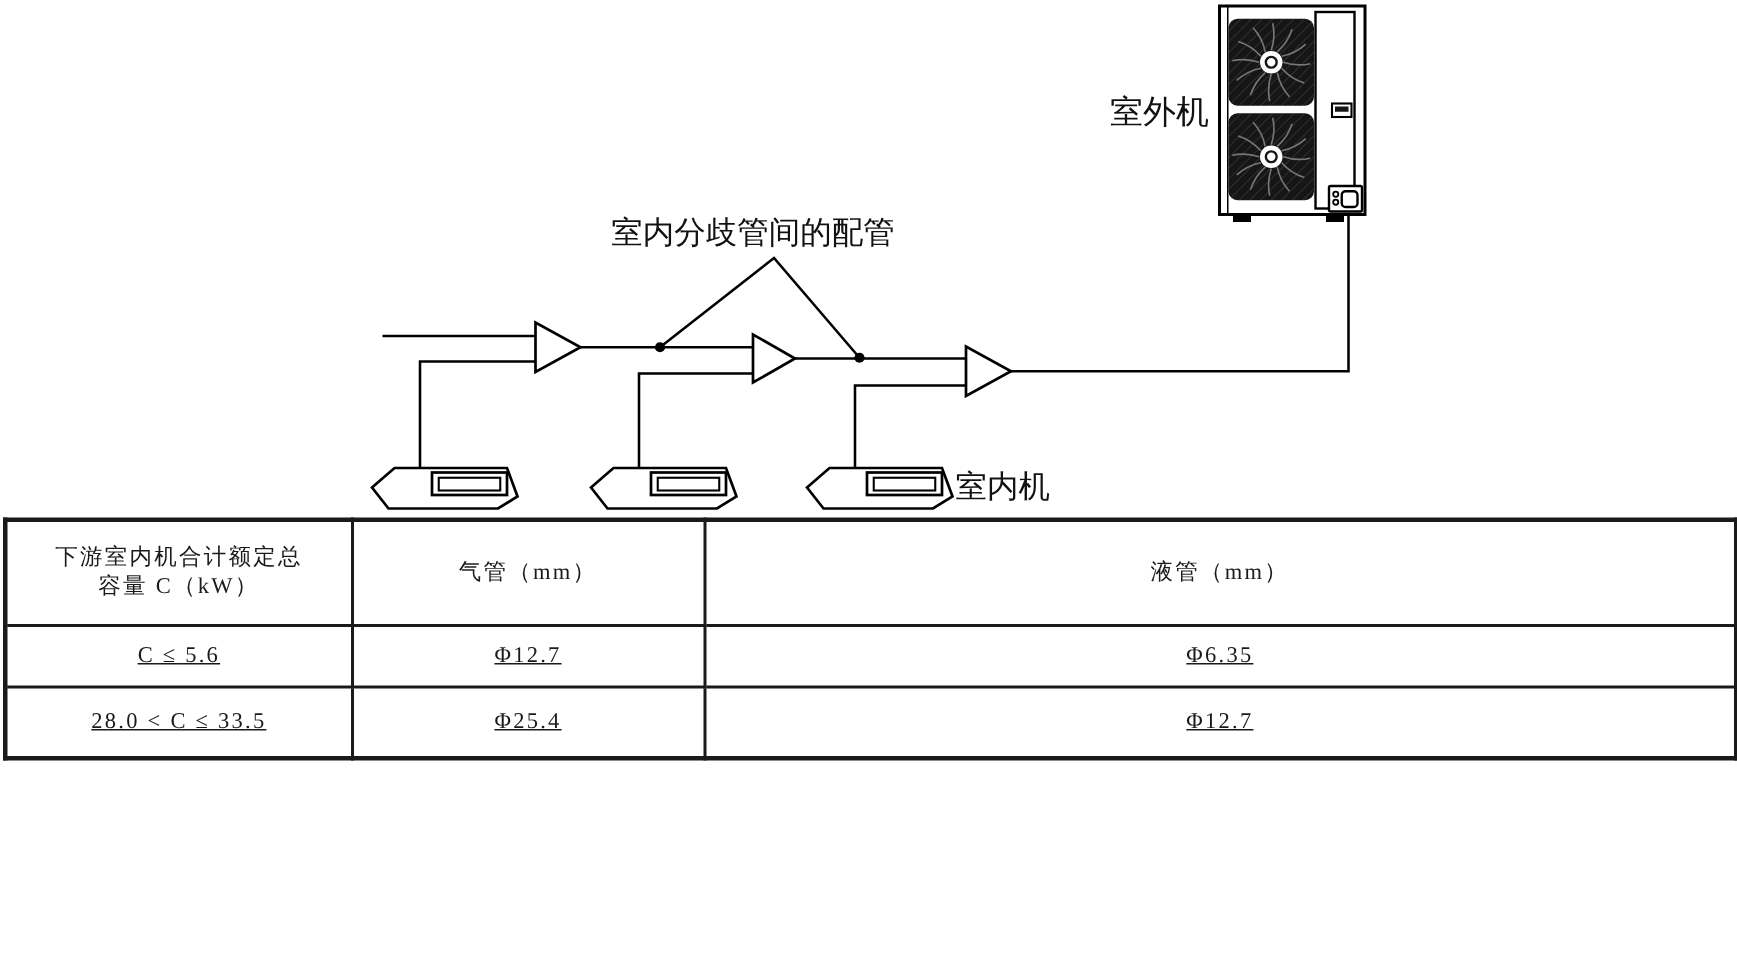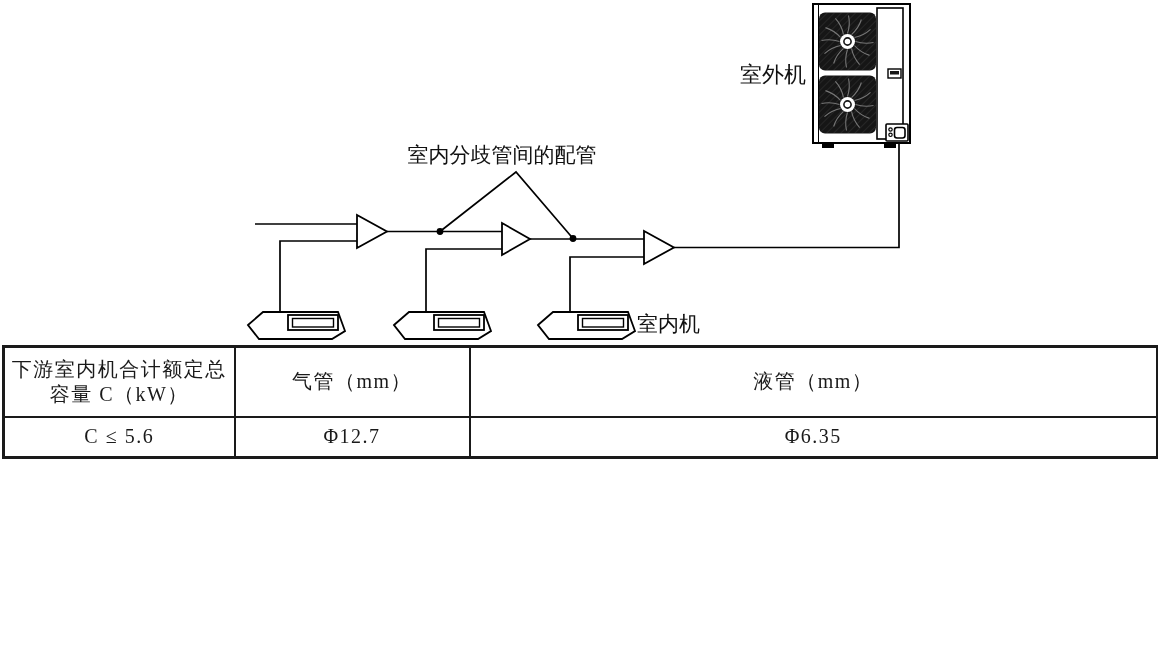--- a/index.html
+++ b/index.html
@@ -1,27 +1,27 @@
 <!DOCTYPE html>
 <html><head>
 <meta charset="utf-8">
 <style>
   html,body{margin:0;padding:0;background:#fff;}
   .screen{position:relative;width:1158px;height:653px;background:#ffffff;overflow:hidden;
           font-family:"Liberation Serif","DejaVu Serif",serif;color:#1a1a1a;}
   .diagram{position:absolute;left:0;top:0;}
   .diagram text{fill:#111;font-family:"Liberation Serif","DejaVu Serif",serif;}
   .spec-table{position:absolute;left:2px;top:345px;width:1153px;border-collapse:collapse;
-              table-layout:fixed;font-size:20px;text-align:center;color:#1a1a1a;
+              table-layout:fixed;font-size:15px;text-align:center;color:#1a1a1a;
               border:3px solid #1a1a1a;}
   .spec-table th,.spec-table td{border:2px solid #1a1a1a;font-weight:normal;
               vertical-align:middle;padding:0;letter-spacing:1.5px;overflow:hidden;}
   .spec-table thead tr{height:70px;}
   .spec-table tbody tr:nth-child(1){height:41px;}
-  .spec-table tbody tr{height:48px;}
+  .spec-table tbody tr{height:48px;text-decoration:underline;}
   .hdr-line{line-height:1.25;}
 </style>
 </head>
 <body>
 
 <div class="screen">
 
   <svg class="diagram" width="1158" height="345" viewBox="0 0 1158 345">
     <defs>
       <pattern id="hx" width="5" height="5" patternUnits="userSpaceOnUse" patternTransform="rotate(45)">
@@ -120,16 +120,21 @@
         <th>气管（mm）</th>
         <th>液管（mm）</th>
       </tr>
     </thead>
     <tbody>
       <tr>
         <td>C ≤ 5.6</td>
         <td>Φ12.7</td>
         <td>Φ6.35</td>
       </tr>
+      <tr>
+        <td>28.0 &lt; C ≤ 33.5</td>
+        <td>Φ25.4</td>
+        <td>Φ12.7</td>
+      </tr>
     </tbody>
   </table>
 
 </div>
 
 </body></html>

